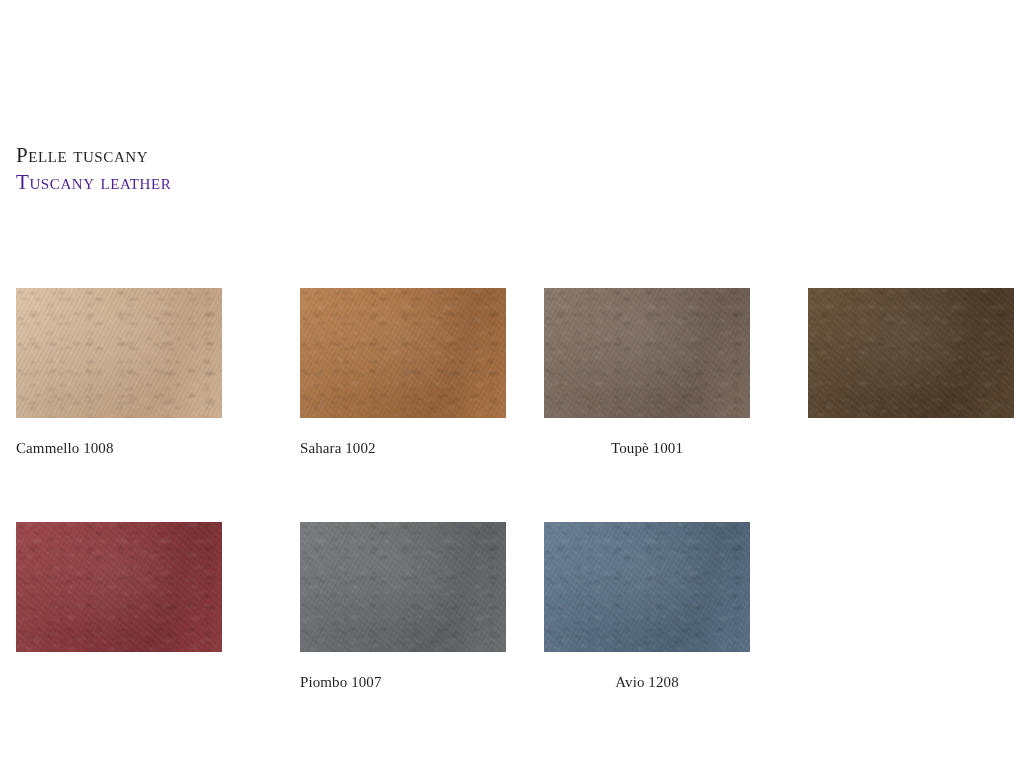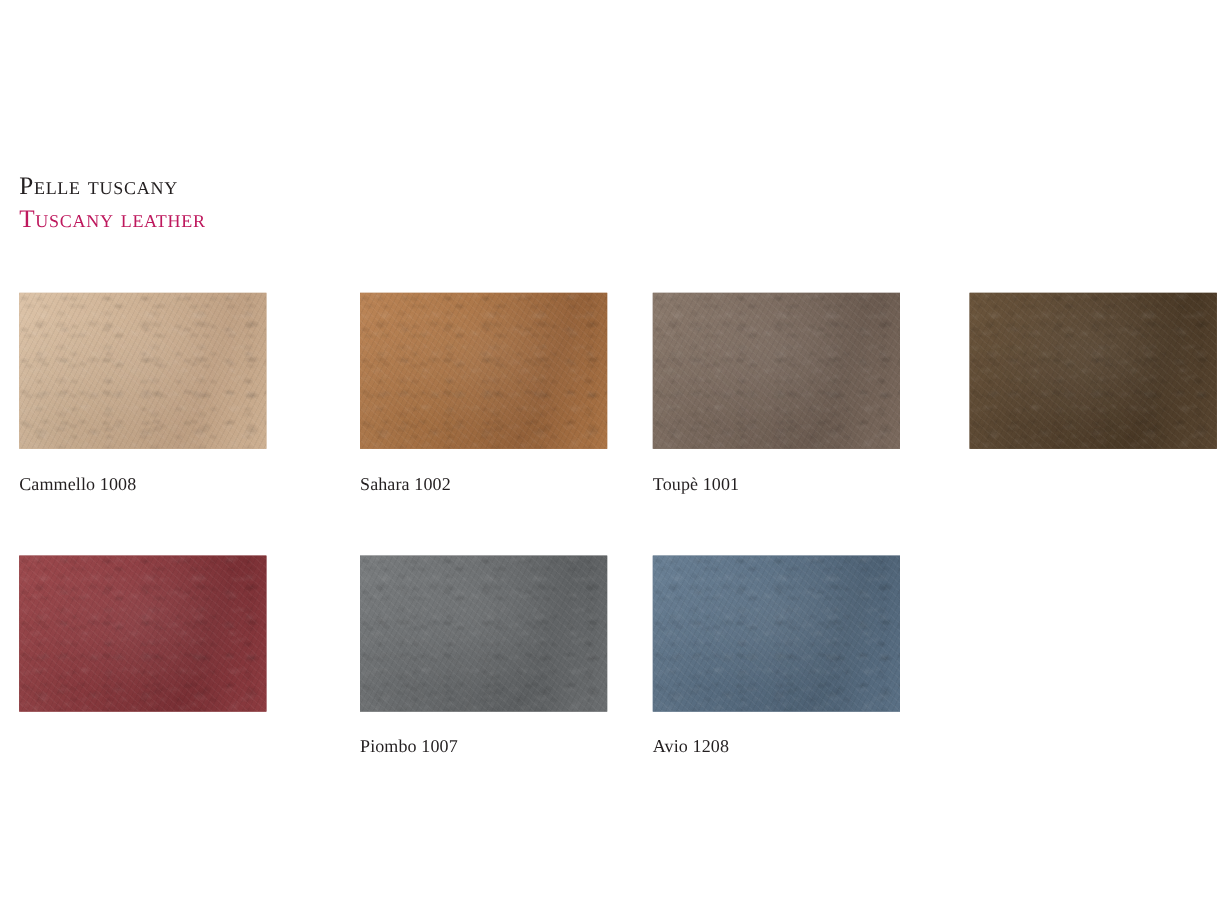--- a/index.html
+++ b/index.html
@@ -43,30 +43,31 @@
 
   
   .grid {
     position: absolute;
     left: 16px;
     top: 244px;
     width: 998px;
   }
   .row {
     position: relative;
-    height: 219px;
+    height: 190px;
+    margin-top: 44px;
   }
   .cell {
     position: absolute;
     top: 0;
     width: 206px;
   }
   .cell.c0 { left: 0px; }
   .cell.c1 { left: 264px; padding-left: 20px; }
-  .cell.c2 { left: 528px; }
+  .cell.c2 { left: 528px; text-align: center; }
   .cell.c3 { left: 792px; }
 
   .swatch {
     width: 206px;
     height: 130px;
     position: relative;
     overflow: hidden;
     background-repeat: no-repeat;
   }
   
@@ -114,21 +115,21 @@
     letter-spacing: .1px;
   }
 </style>
 </head>
 <body style="background: rgb(255, 255, 255);">
 
 <div class="page">
 
   <div class="heading">
     <div class="heading-line heading-it" style="color: rgb(35, 31, 32);">Pelle tuscany</div>
-    <div class="heading-line heading-en" style="color: #be185d;">Tuscany leather</div>
+    <div class="heading-line heading-en" style="color: #4c1d95;">Tuscany leather</div>
   </div>
 
   <div class="grid">
 
     <div class="row">
       <div class="cell c0">
         <div class="swatch" style="background-color: rgb(205, 176, 146); background-image: linear-gradient(112deg, rgb(220, 195, 168) 0%, rgb(205, 176, 146) 38%, rgb(191, 160, 131) 72%, rgb(205, 176, 146) 100%);"></div>
         <div class="label">Cammello 1008</div>
       </div>
       <div class="cell c1">

